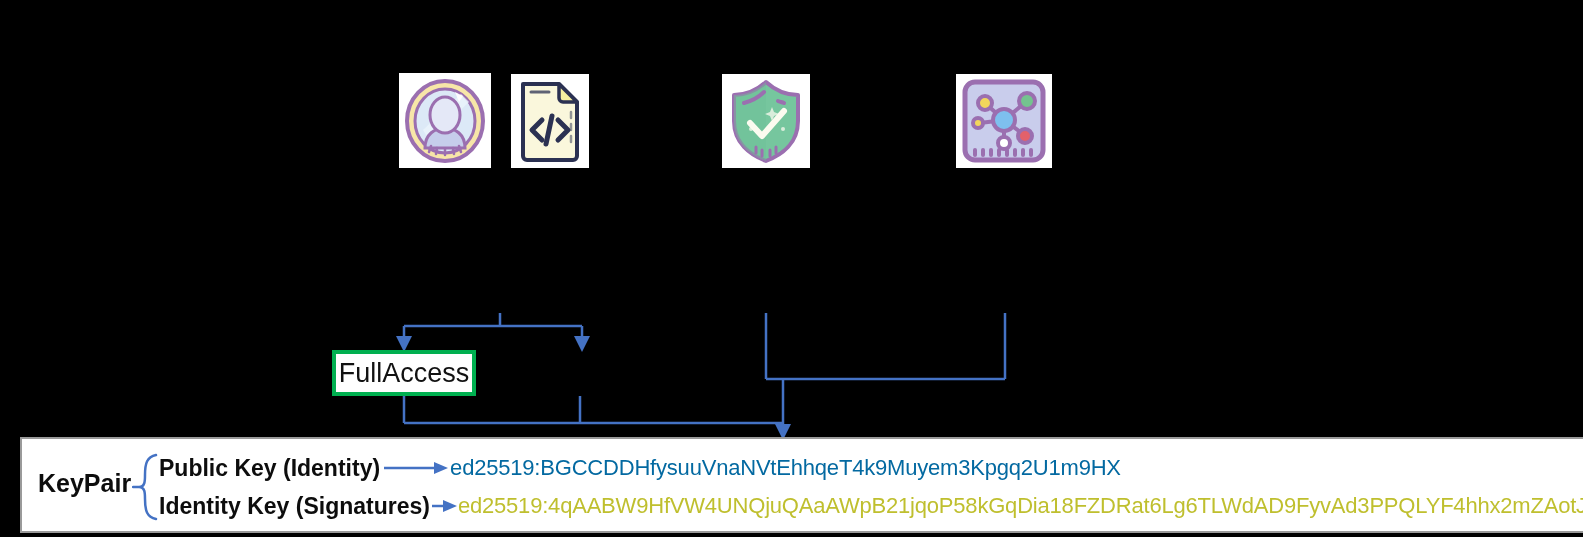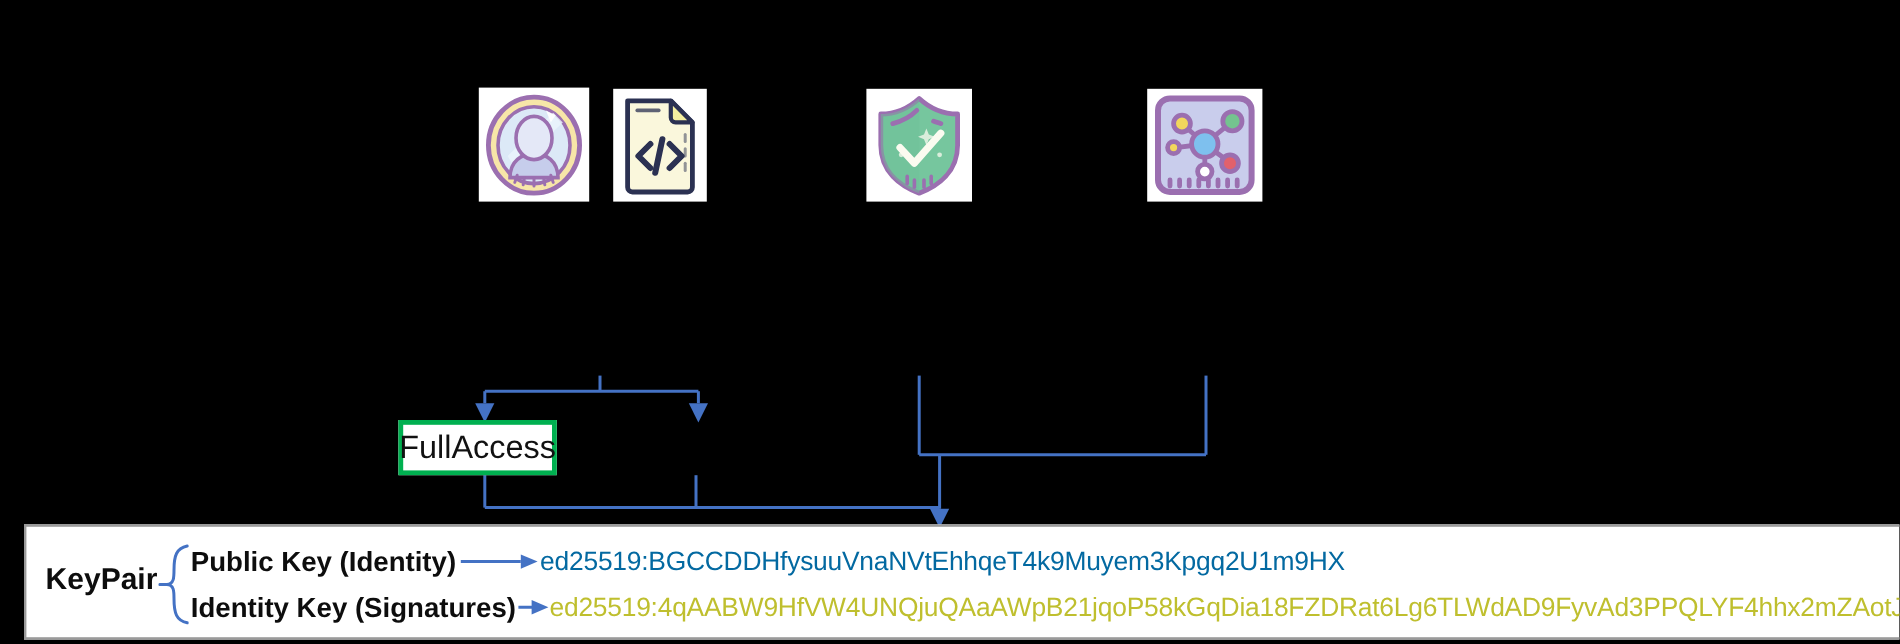--- a/index.html
+++ b/index.html
@@ -205,21 +205,21 @@
       <path d="M766 379 H1005"></path>
       <path d="M783 379 V424"></path>
     </g>
     <g fill="#4472C4">
       <polygon points="396,336 412,336 404,352"></polygon>
       <polygon points="574,336 590,336 582,352"></polygon>
       <polygon points="775,424 791,424 783,440"></polygon>
     </g>
   </svg>
 
-  <div class="perm-box" style="left:332px; top:350px; width:132px; height:46px;">
+  <div class="perm-box" style="left:332px; top:350px; width:144px; height:46px;">
     <span>FullAccess</span>
   </div>
 
   <div id="keypair-panel">
 
     <div id="keypair-label">KeyPair</div>
 
     <svg id="brace" width="28" height="80" viewBox="0 0 28 80">
       <path d="M1 40 H7 M7 40 C13 40 13 34 13 28 C13 16 15 10 24 8
                M7 40 C13 40 13 46 13 52 C13 64 15 70 24 72" fill="none" stroke="#4472C4" stroke-width="2.5" stroke-linecap="round"></path>

